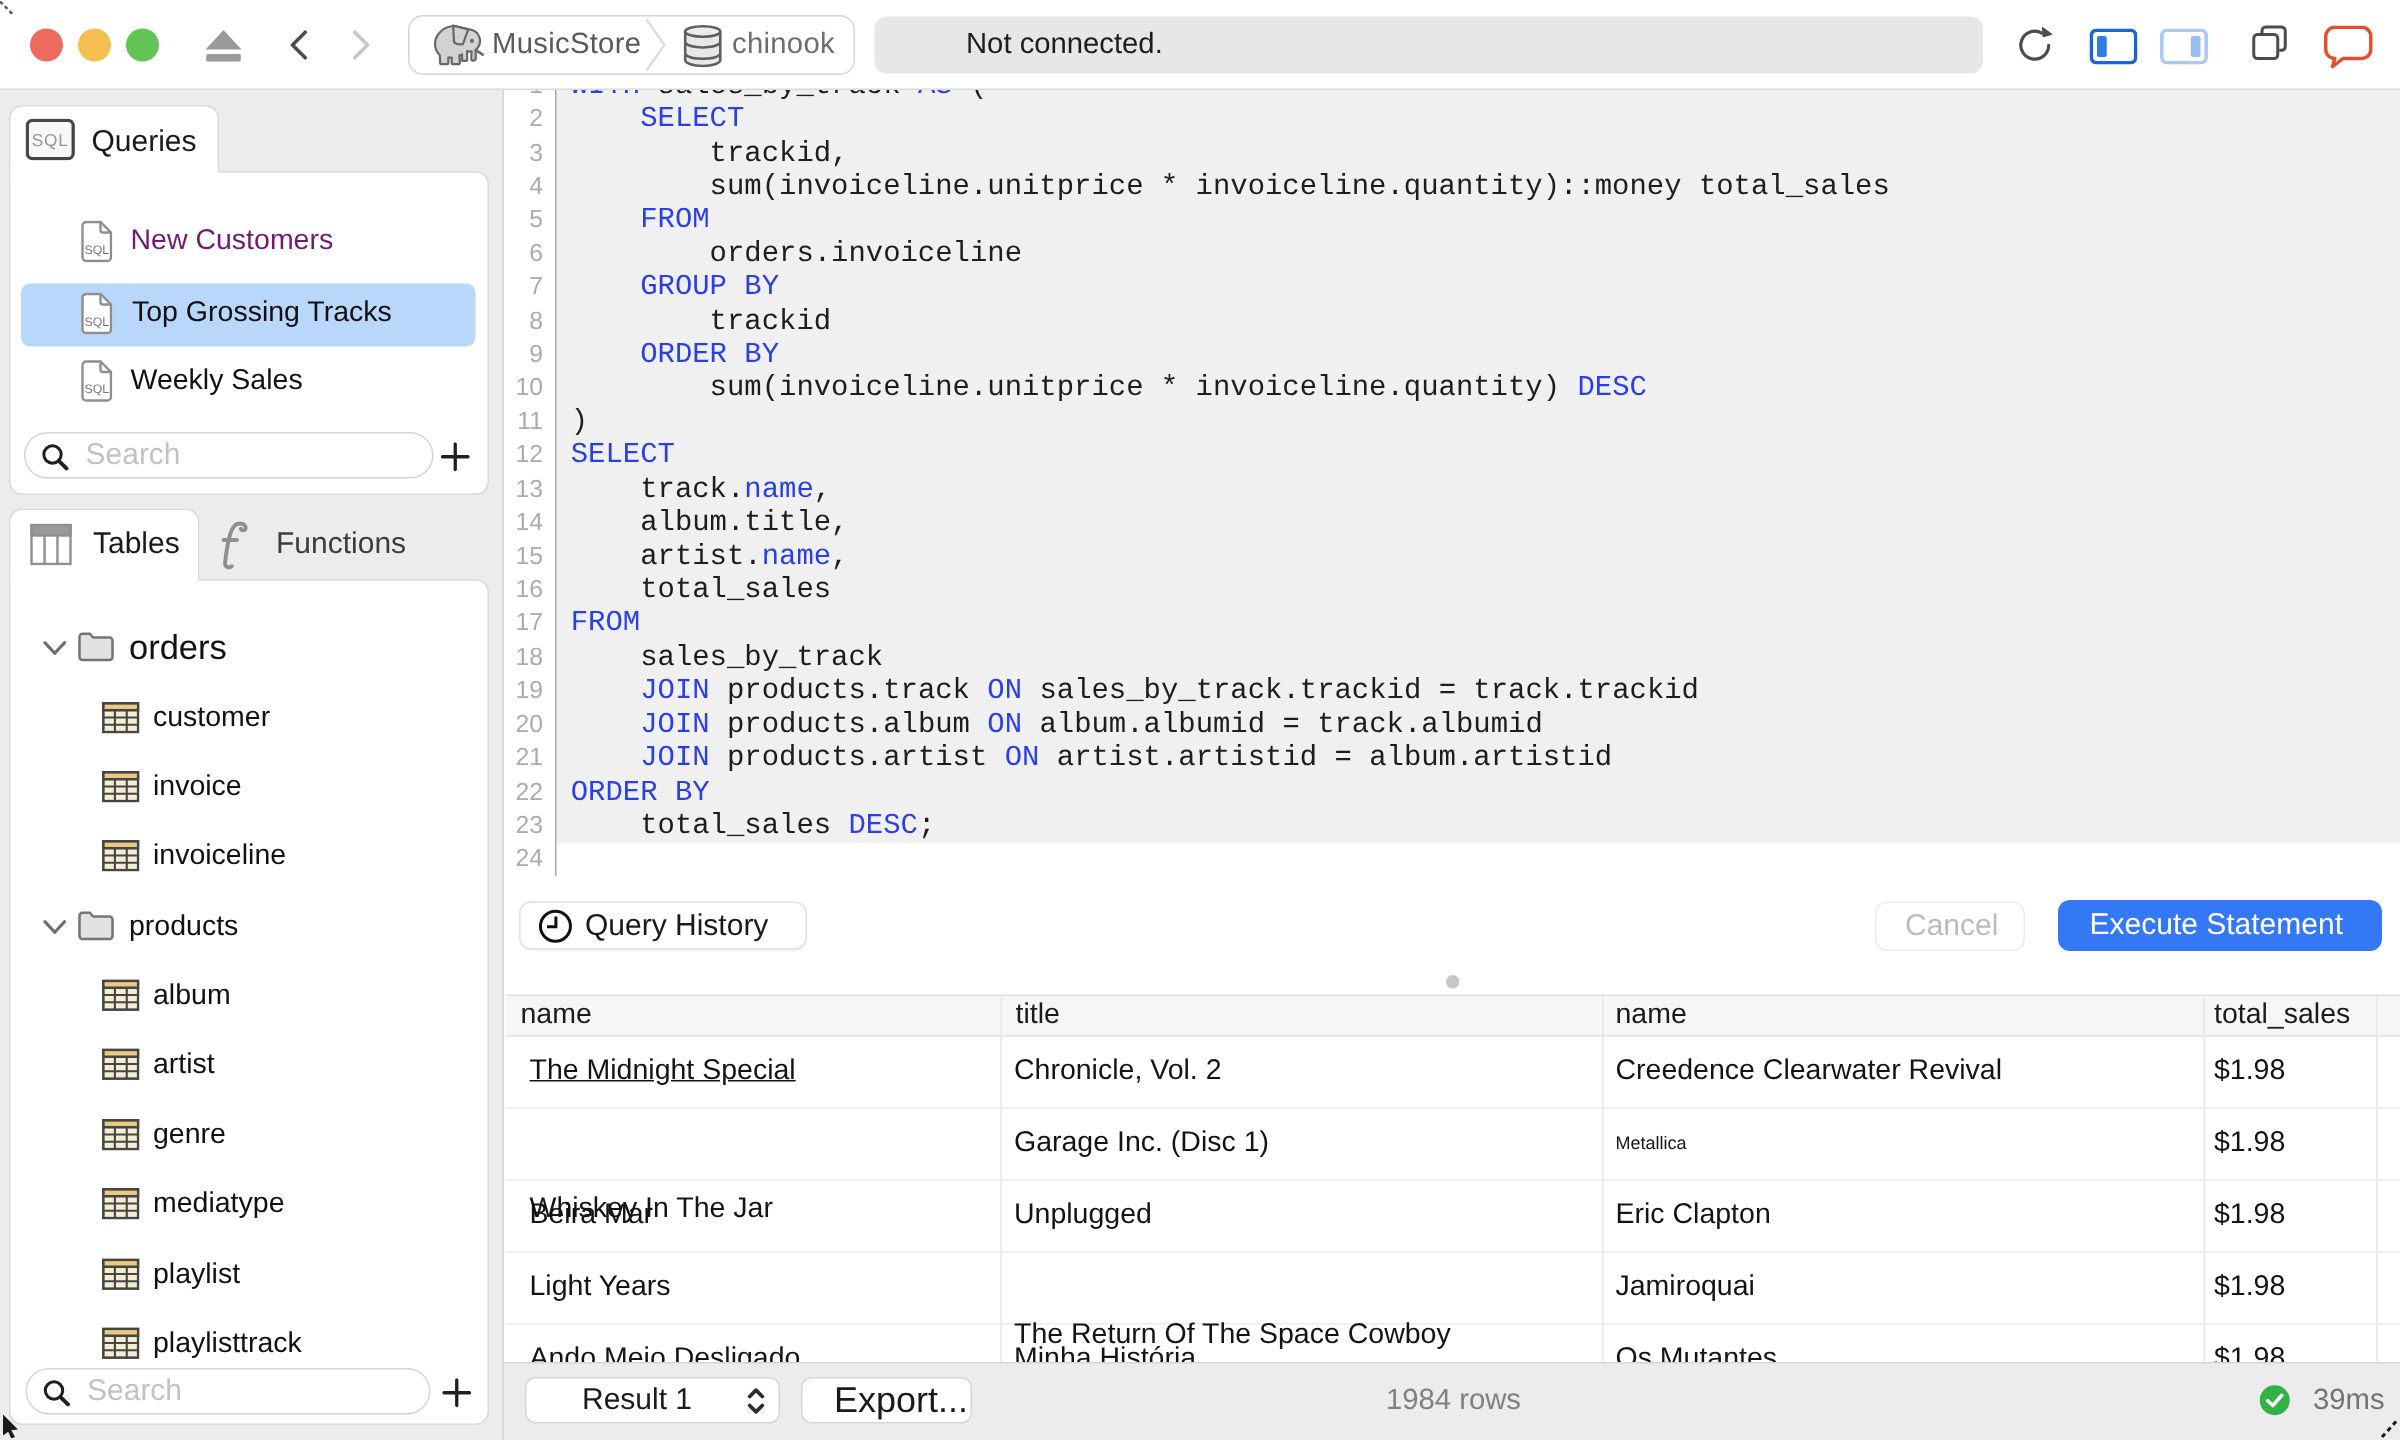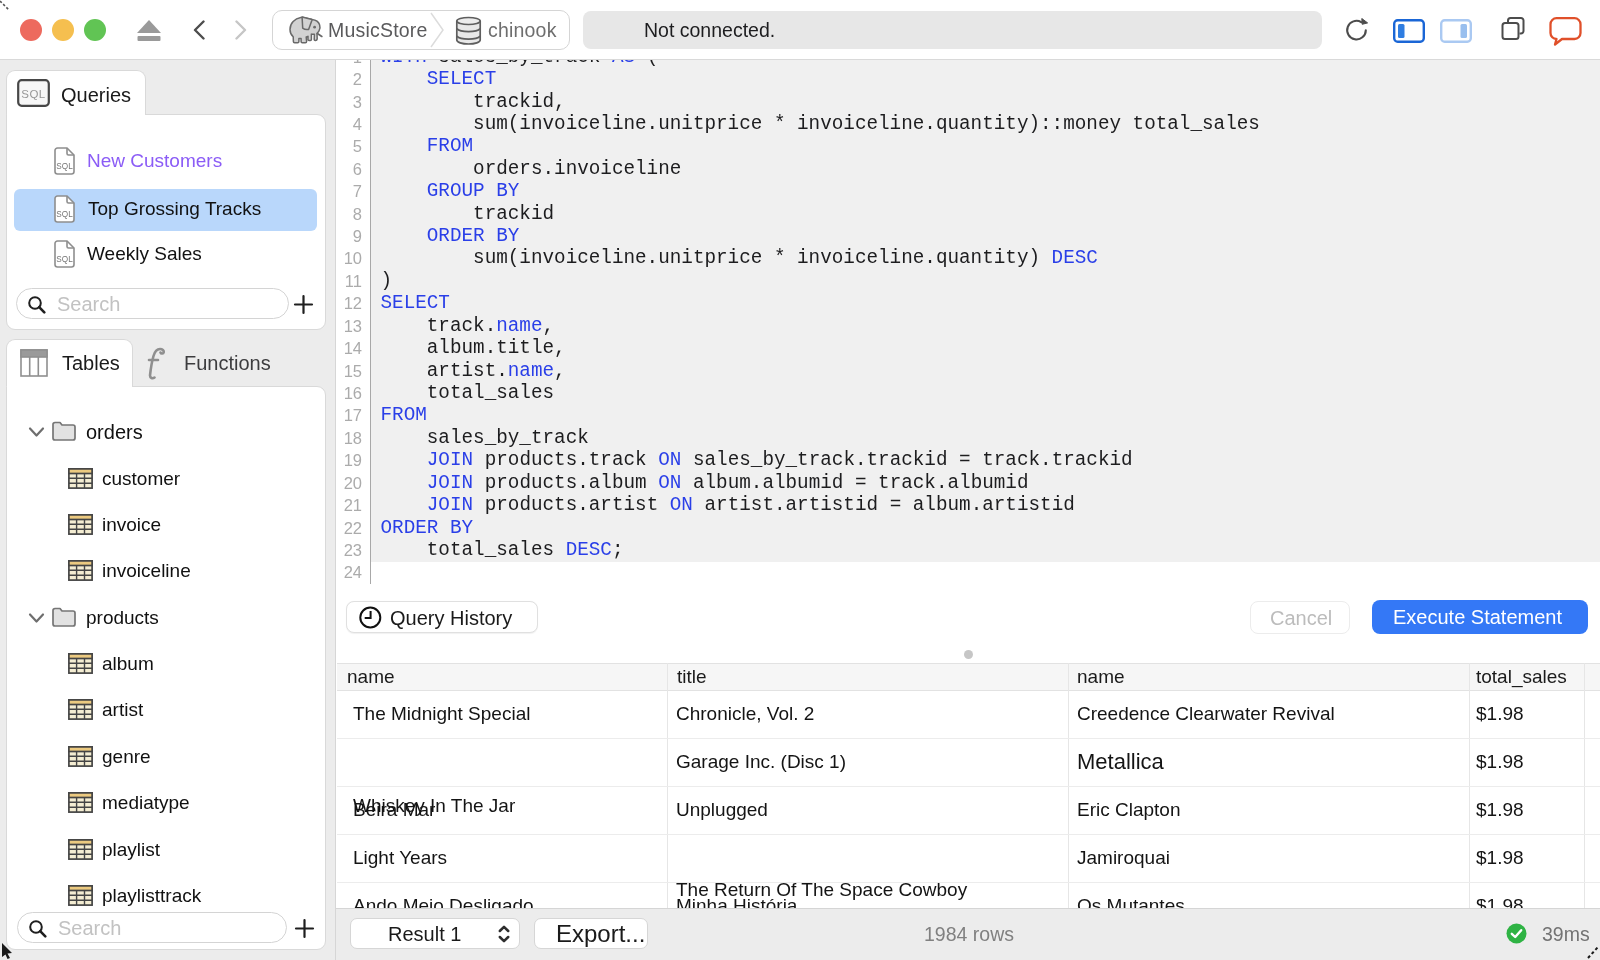--- a/index.html
+++ b/index.html
@@ -68,27 +68,27 @@
 <div class="abs" style="left:667px; top:663px; width:1px; height:245px; background:#e6e6e6;"></div>
 <div class="abs" style="left:1068px; top:663px; width:1px; height:245px; background:#e6e6e6;"></div>
 <div class="abs" style="left:1469px; top:663px; width:1px; height:245px; background:#e6e6e6;"></div>
 <div class="abs" style="left:1584px; top:663px; width:1px; height:245px; background:#e6e6e6;"></div>
 
 <div class="abs" style="left:337px; top:738px; width:1263px; height:1px; background:#ececec;"></div>
 <div class="abs" style="left:337px; top:786px; width:1263px; height:1px; background:#ececec;"></div>
 <div class="abs" style="left:337px; top:834px; width:1263px; height:1px; background:#ececec;"></div>
 <div class="abs" style="left:337px; top:882px; width:1263px; height:1px; background:#ececec;"></div>
 
-<div class="ct" style="left:353px; top:714px; font-size:19px; color:#141414;">The Midnight Special</div>
+<div class="ct" style="left:353px; top:714px; font-size:19px; color:#141414;text-decoration:underline;">The Midnight Special</div>
 <div class="ct" style="left:676px; top:714px; font-size:19px; color:#141414;">Chronicle, Vol. 2</div>
 <div class="ct" style="left:1077px; top:714px; font-size:19px; color:#141414;">Creedence Clearwater Revival</div>
 <div class="ct" style="left:1476px; top:714px; font-size:19px; color:#141414;">$1.98</div>
 <div class="ct" style="left:353px; top:762px; font-size:19px; color:#141414;margin-top:44px;">Whiskey In The Jar</div>
 <div class="ct" style="left:676px; top:762px; font-size:19px; color:#141414;">Garage Inc. (Disc 1)</div>
-<div class="ct" style="left:1077px; top:762px; font-size:22px; color:#141414;text-align:right;">Metallica</div>
+<div class="ct" style="left:1077px; top:762px; font-size:12px; color:#141414;text-align:right;">Metallica</div>
 <div class="ct" style="left:1476px; top:762px; font-size:19px; color:#141414;">$1.98</div>
 <div class="ct" style="left:353px; top:810px; font-size:19px; color:#141414;">Beira Mar</div>
 <div class="ct" style="left:676px; top:810px; font-size:19px; color:#141414;">Unplugged</div>
 <div class="ct" style="left:1077px; top:810px; font-size:19px; color:#141414;">Eric Clapton</div>
 <div class="ct" style="left:1476px; top:810px; font-size:19px; color:#141414;">$1.98</div>
 <div class="ct" style="left:353px; top:858px; font-size:19px; color:#141414;">Light Years</div>
 <div class="ct" style="left:676px; top:858px; font-size:19px; color:#141414;margin-top:32px;">The Return Of The Space Cowboy</div>
 <div class="ct" style="left:1077px; top:858px; font-size:19px; color:#141414;">Jamiroquai</div>
 <div class="ct" style="left:1476px; top:858px; font-size:19px; color:#141414;">$1.98</div>
 <div class="ct" style="left:353px; top:906px; font-size:19px; color:#141414;">Ando Meio Desligado</div>
@@ -120,21 +120,21 @@
   border:1px solid #d9d9d9; border-radius:0 9px 9px 9px; border-top-left-radius:0;"></div>
 <div class="abs" style="left:7px; top:110px; width:138px; height:8px; background:#fff;"></div>
 <svg class="abs" style="left:17px; top:79px;" width="33" height="28" viewBox="0 0 33 28">
   <rect x="1.2" y="1.2" width="30.6" height="25.6" rx="3.5" fill="#f7f7f7" stroke="#474747" stroke-width="2.2"></rect>
   <text x="16.5" y="18.5" font-size="11.5" font-family="Liberation Sans" fill="#979797" text-anchor="middle" letter-spacing="0.5">SQL</text>
 </svg>
 <div class="ct" style="left:61px; top:95px; font-size:20px; color:#1a1a1a;">Queries</div>
 
 <div class="abs" style="left:14px; top:189px; width:303px; height:42px; background:#b9d7fb; border-radius:6px;"></div>
 
-<div class="ct" style="left:87px; top:161px; font-size:19px; color:#8b5cf6;">New Customers</div>
+<div class="ct" style="left:87px; top:161px; font-size:19px; color:#701a75;">New Customers</div>
 <div class="ct" style="left:88px; top:209px; font-size:19px; color:#111;">Top Grossing Tracks</div>
 <div class="ct" style="left:87px; top:254px; font-size:19px; color:#111;">Weekly Sales</div>
 
 <svg class="abs sqldoc" style="left:54px; top:147px;" width="21" height="28" viewBox="0 0 21 28">
     <path d="M1 3.5 A2.5 2.5 0 0 1 3.5 1 H13 L20 8 V24.5 A2.5 2.5 0 0 1 17.5 27 H3.5 A2.5 2.5 0 0 1 1 24.5 Z" fill="#fff" stroke="#8e8e8e" stroke-width="1.6"></path>
     <path d="M13 1 V6.5 A1.5 1.5 0 0 0 14.5 8 H20" fill="none" stroke="#8e8e8e" stroke-width="1.6"></path>
     <text x="10.5" y="22" font-size="8.2" font-family="Liberation Sans" fill="#777" text-anchor="middle">SQL</text>
   </svg>
 <svg class="abs sqldoc" style="left:54px; top:195px;" width="21" height="28" viewBox="0 0 21 28">
     <path d="M1 3.5 A2.5 2.5 0 0 1 3.5 1 H13 L20 8 V24.5 A2.5 2.5 0 0 1 17.5 27 H3.5 A2.5 2.5 0 0 1 1 24.5 Z" fill="#fff" stroke="#8e8e8e" stroke-width="1.6"></path>
@@ -173,21 +173,21 @@
 <div class="abs" style="left:6px; top:386px; width:320px; height:564px; background:#fff;
   border:1px solid #d9d9d9; border-radius:0 9px 9px 9px;"></div>
 <div class="abs" style="left:7px; top:383px; width:125px; height:6px; background:#fff;"></div>
 
 <svg class="abs chev" style="left:28px; top:426px;" width="17" height="12" viewBox="0 0 17 12">
     <path d="M2 2.5 L8.5 9.5 L15 2.5" fill="none" stroke="#6e6e6e" stroke-width="2.2" stroke-linecap="round" stroke-linejoin="round"></path>
   </svg>
 <svg class="abs folder" style="left:52px; top:420px;" width="24" height="22" viewBox="0 0 24 22">
     <path d="M1 4.5 A2 2 0 0 1 3 2.5 H8 L10 5 H21 A2 2 0 0 1 23 7 V18 A2 2 0 0 1 21 20 H3 A2 2 0 0 1 1 18 Z" fill="#e2e2e2" stroke="#757575" stroke-width="1.7" stroke-linejoin="round"></path>
   </svg>
-<div class="ct" style="left:86px; top:432px; font-size:20px; color:#111;">orders</div>
+<div class="ct" style="left:86px; top:432px; font-size:23px; color:#111;">orders</div>
 <svg class="abs tbl" style="left:68px; top:468px;" width="25" height="21" viewBox="0 0 25 21">
     <rect x="0.9" y="0.9" width="23.2" height="19.2" fill="#f4edd2" stroke="#454545" stroke-width="1.7"></rect>
     <rect x="0.9" y="0.9" width="23.2" height="4.6" fill="#ecca80" stroke="#454545" stroke-width="1.7"></rect>
     <path d="M0.9 10.3 H24.1 M0.9 15.2 H24.1 M8.6 5.5 V20.1 M16.5 5.5 V20.1" stroke="#454545" stroke-width="1.4"></path>
   </svg>
 <div class="ct" style="left:102px; top:479px; font-size:19px; color:#111;">customer</div>
 <svg class="abs tbl" style="left:68px; top:514px;" width="25" height="21" viewBox="0 0 25 21">
     <rect x="0.9" y="0.9" width="23.2" height="19.2" fill="#f4edd2" stroke="#454545" stroke-width="1.7"></rect>
     <rect x="0.9" y="0.9" width="23.2" height="4.6" fill="#ecca80" stroke="#454545" stroke-width="1.7"></rect>
     <path d="M0.9 10.3 H24.1 M0.9 15.2 H24.1 M8.6 5.5 V20.1 M16.5 5.5 V20.1" stroke="#454545" stroke-width="1.4"></path>

